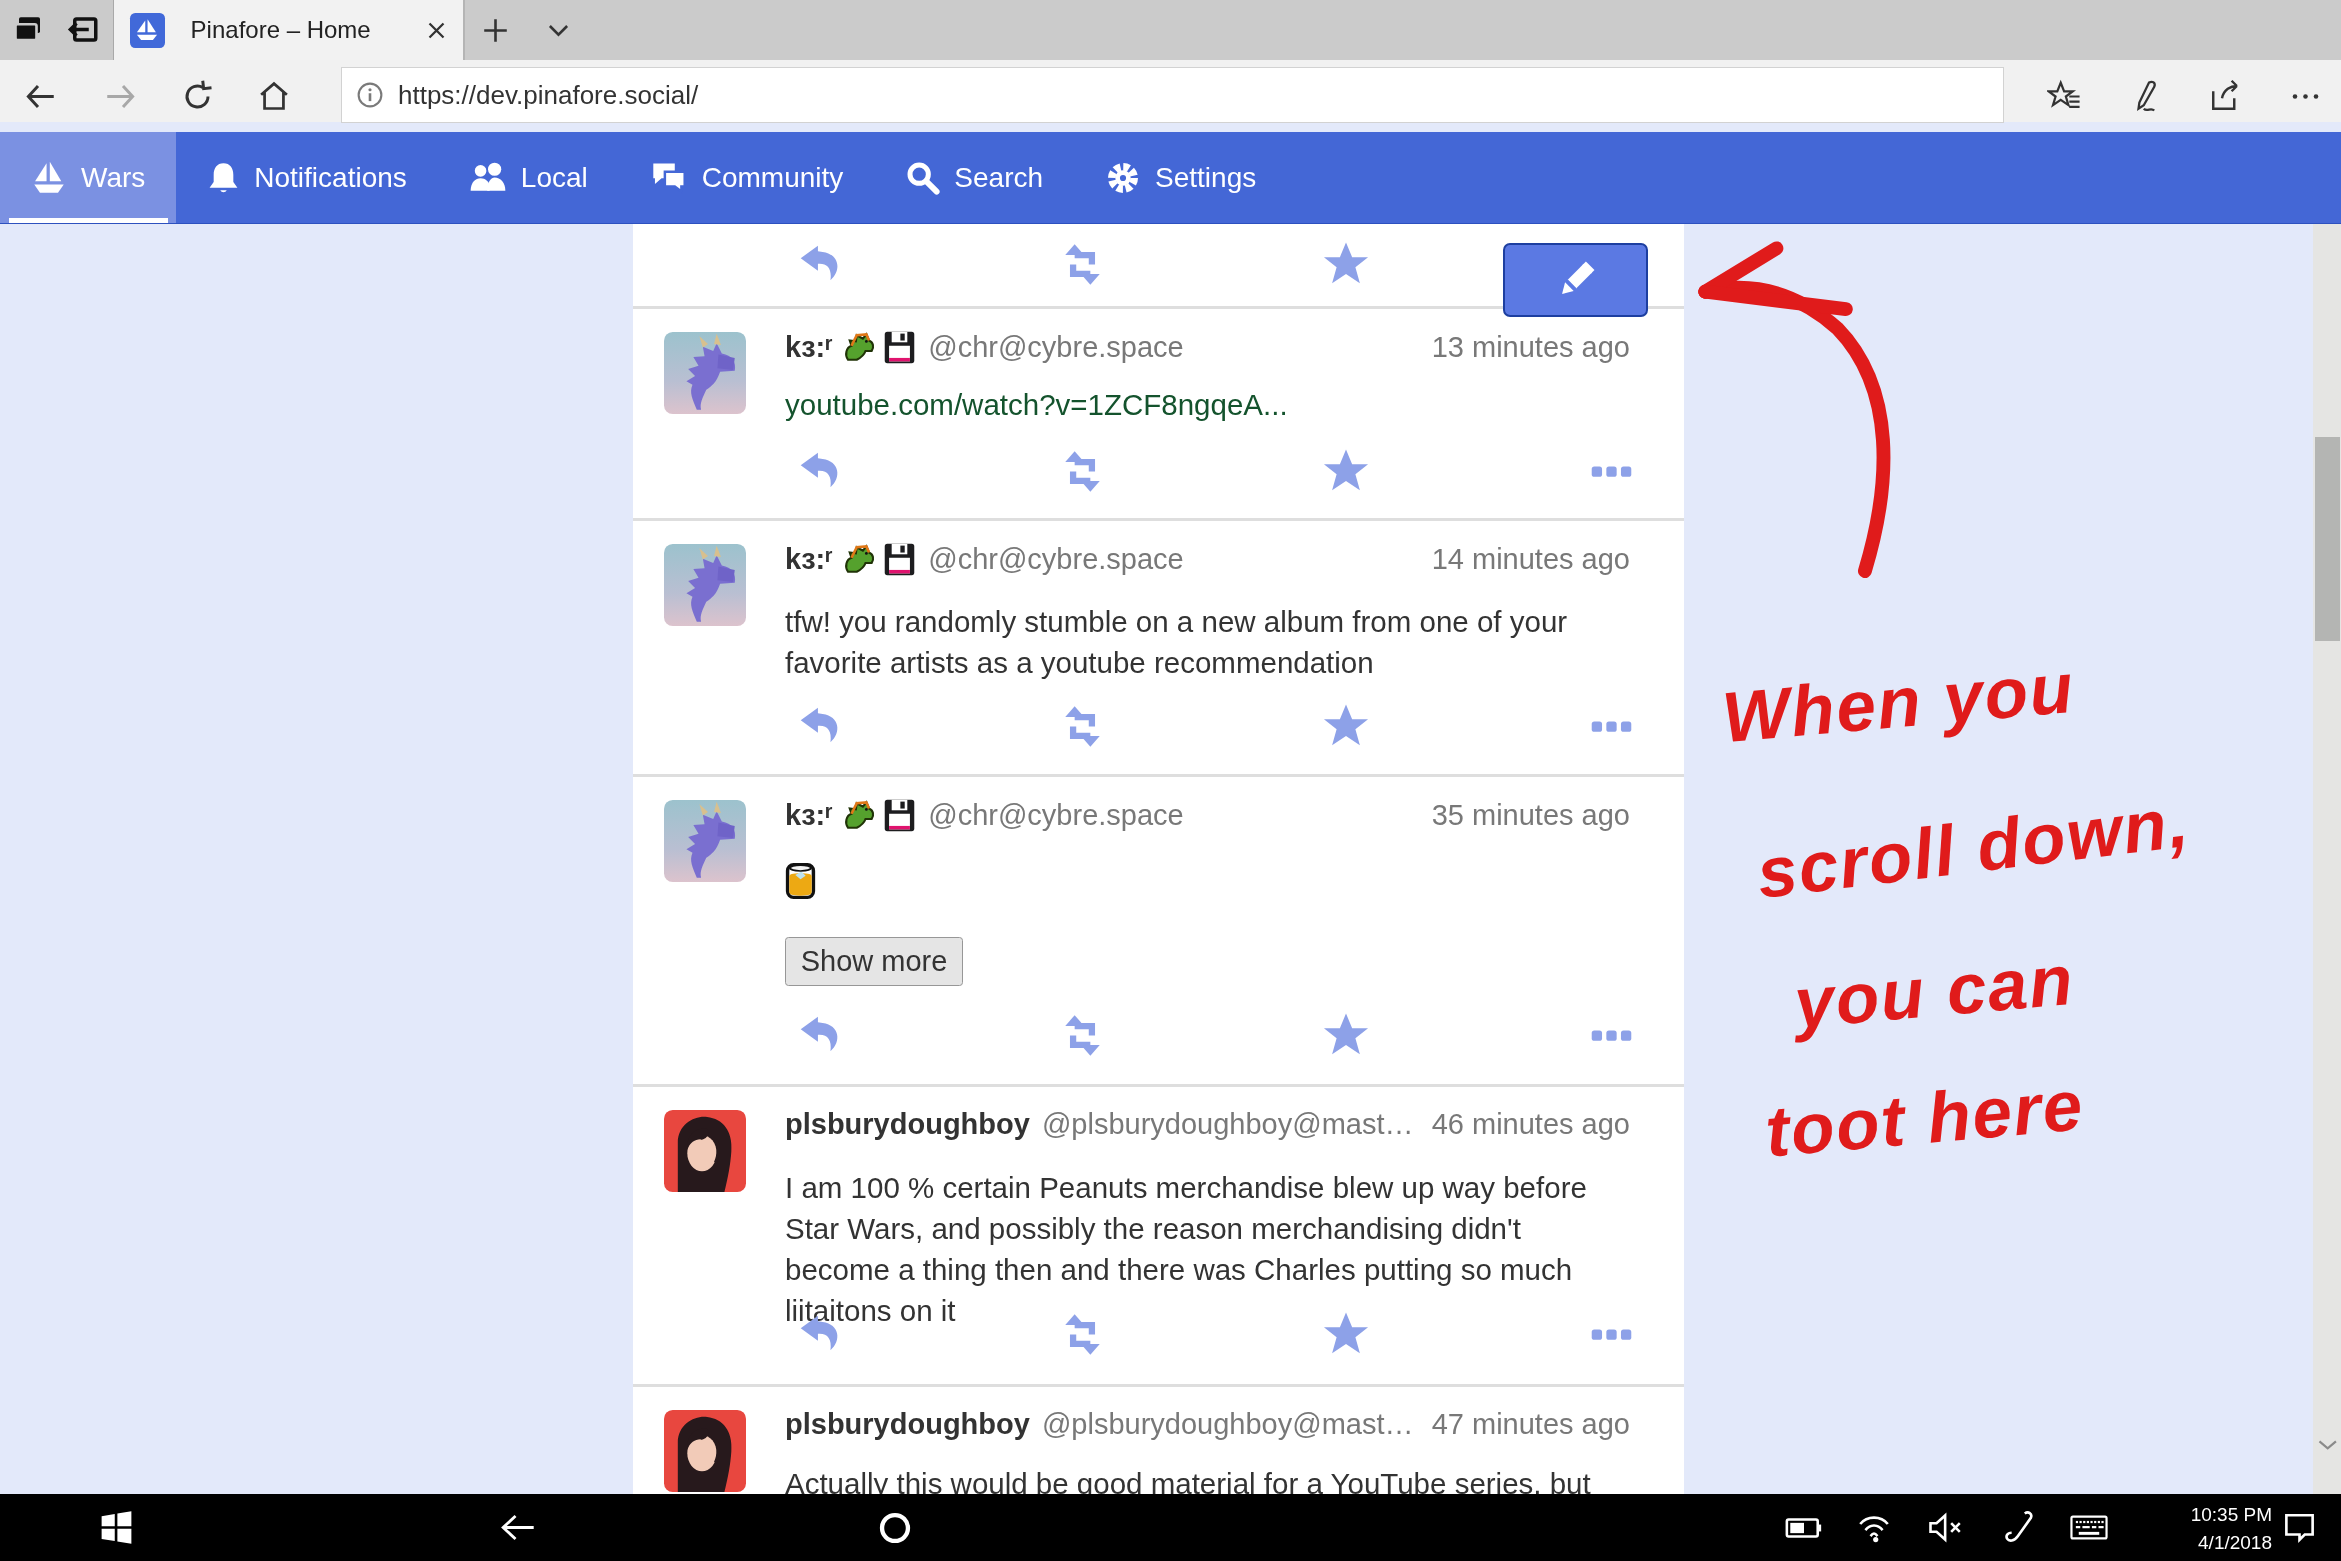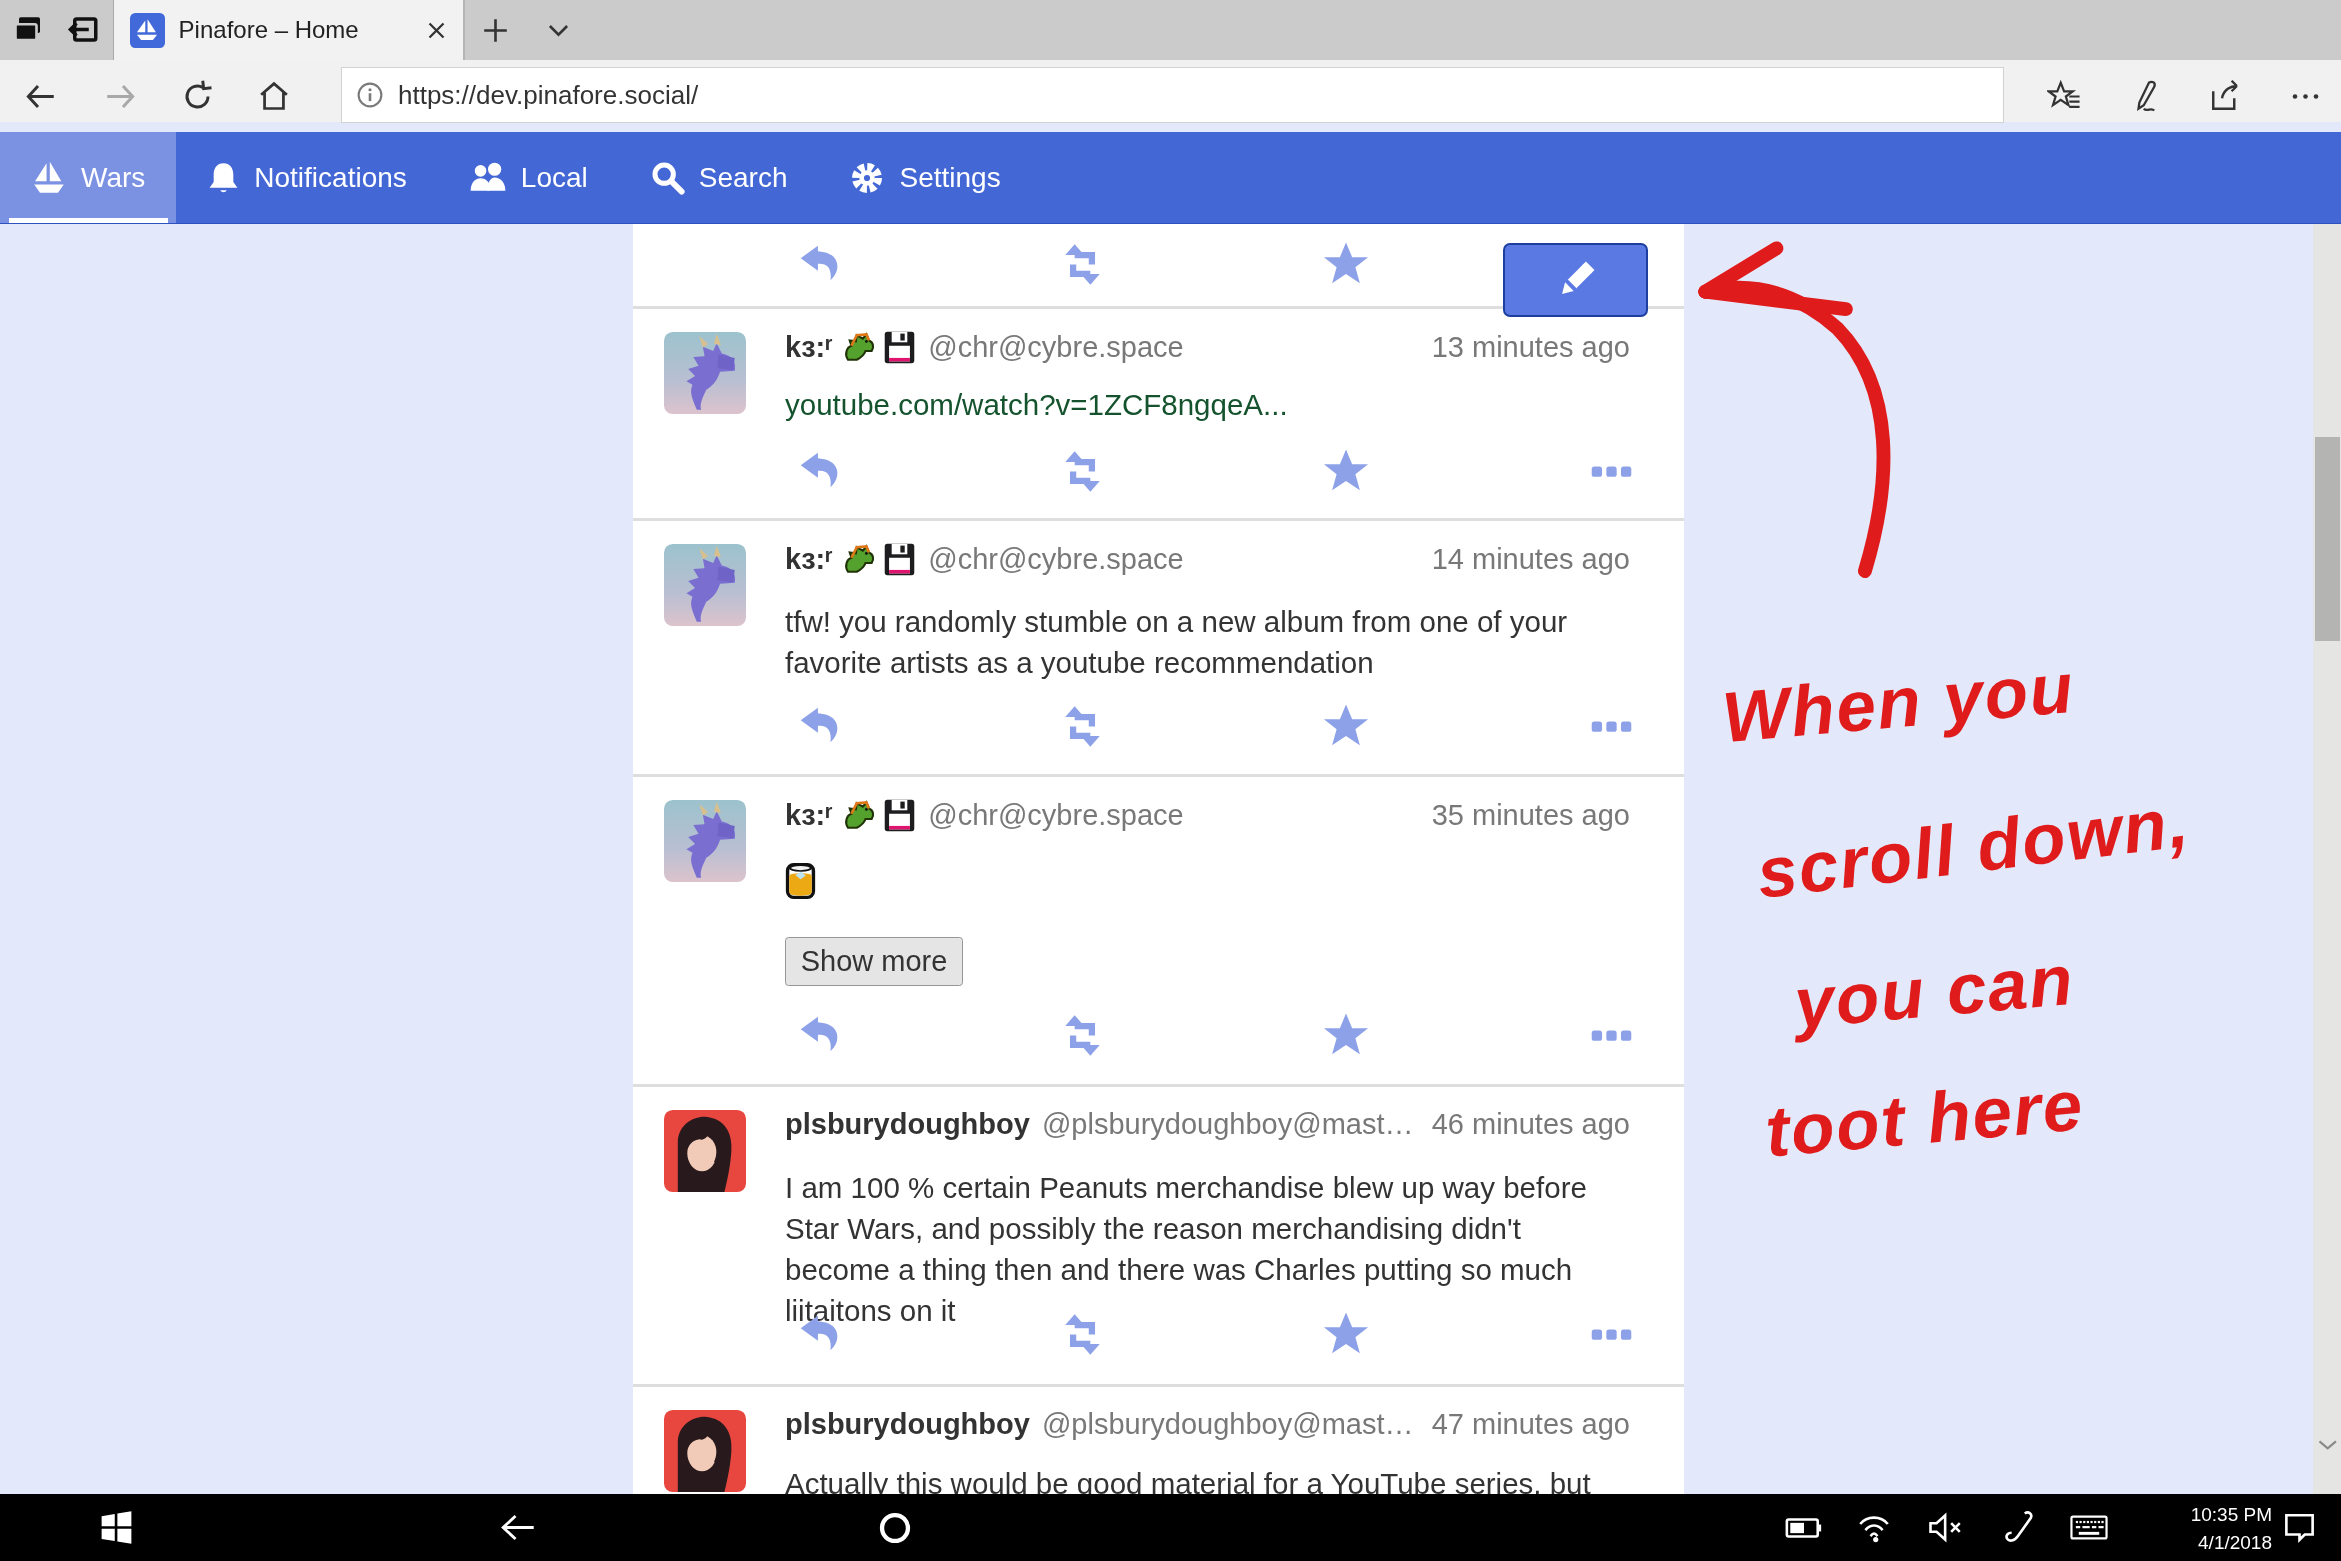--- a/index.html
+++ b/index.html
@@ -7,21 +7,21 @@
     width:2342px;height:1561px;overflow:hidden;position:relative;
     font-family:"Liberation Sans", sans-serif;background:#e3e9fa;
     -webkit-font-smoothing:antialiased;
   }
   svg{display:block}
   
   .titlebar{position:absolute;left:0;top:0;width:2342px;height:60px;background:#cbcbcb;}
   .tb-btn{position:absolute;top:12px;width:35px;height:35px;}
   .tb-sep{position:absolute;left:113px;top:0;width:1.7px;height:60px;background:#a9a9a9;}
   .tab{position:absolute;left:114px;top:0;width:349px;height:60px;background:#f2f2f2;
-       display:flex;align-items:center;padding:0 15.6px;box-sizing:border-box;}
+       display:flex;align-items:center;padding:0 15.6px;box-sizing:border-box;gap:12px;}
   .tab-fav{width:35px;height:35px;border-radius:5.2px;background:#4169d9;display:flex;align-items:center;justify-content:center;flex:0 0 auto;}
   .tab-title{margin-left:14px;font-size:24px;color:#222;white-space:nowrap;overflow:hidden;flex:1 1 auto;}
   .tab-close{margin-left:8.7px;flex:0 0 auto;}
   .tab-right-sep{position:absolute;left:463px;top:0;width:1.7px;height:60px;background:#b5b5b5;}
   .newtab{position:absolute;left:479px;top:14px;}
   .tabchev{position:absolute;left:543px;top:19px;}
   
   .toolbar{position:absolute;left:0;top:60px;width:2342px;height:62px;background:#f1f1f1;}
   .nav-ic{position:absolute;top:19px;}
   .urlbar{position:absolute;left:341px;top:7px;width:1663px;height:56px;background:#fff;
@@ -194,20 +194,27 @@
   <div class="nav-item">
     <svg width="38" height="35" viewBox="0 0 46 40">
       <circle cx="14" cy="12" r="7" fill="#fff"></circle>
       <circle cx="31" cy="10" r="8" fill="#fff"></circle>
       <path d="M2 36 C2 26 8 21 14 21 C20 21 24 25 25 30 L25 36 Z" fill="#fff"></path>
       <path d="M22 36 C22 25 27 20 31 20 C38 20 44 26 44 36 Z" fill="#fff"></path>
     </svg>
     <span>Local</span>
   </div>
   <div class="nav-item">
+    <svg width="38" height="35" viewBox="0 0 46 42">
+      <path d="M4 4 H30 V22 H14 L6 29 V22 H4 Z" fill="#fff"></path>
+      <path d="M18 14 H42 V32 H38 V38 L30 32 H18 Z" fill="#fff" stroke="#4467d6" stroke-width="3"></path>
+    </svg>
+    <span>Community</span>
+  </div>
+  <div class="nav-item">
     <svg width="35" height="35" viewBox="0 0 42 42">
       <circle cx="17" cy="17" r="11" fill="none" stroke="#fff" stroke-width="6"></circle>
       <path d="M26 26 L38 38" stroke="#fff" stroke-width="7" stroke-linecap="round"></path>
     </svg>
     <span>Search</span>
   </div>
   <div class="nav-item">
     <svg width="36" height="36" viewBox="0 0 42 42">
       <circle cx="21" cy="21" r="13" fill="none" stroke="#fff" stroke-width="9" stroke-dasharray="6.9 3.3"></circle>
       <circle cx="21" cy="21" r="9" fill="#fff"></circle>

